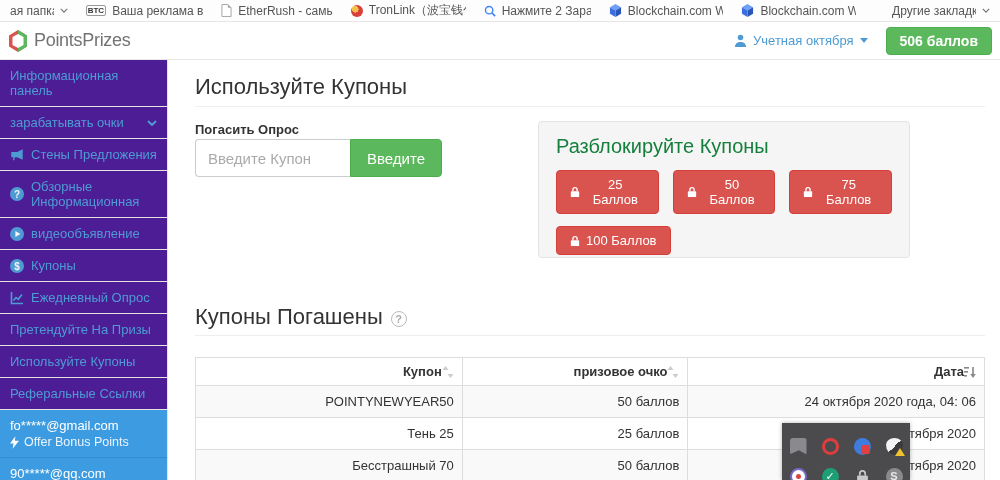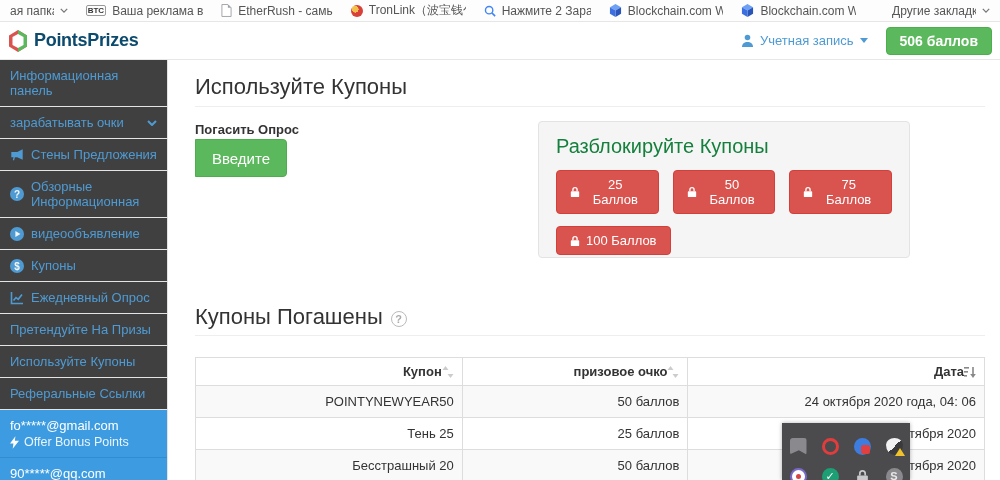--- a/index.html
+++ b/index.html
@@ -19,29 +19,29 @@
   .chev-gray { width:8px; height:5px; color:#777; flex:0 0 auto; }
   .dot-red { width:12px; height:12px; border-radius:50%; background:radial-gradient(circle at 35% 35%, #f3c14b 0 30%, #d8403a 31% 100%); flex:0 0 auto; }
   .page-ic { flex:0 0 auto; }
   .mag-ic { flex:0 0 auto; }
   .cube-ic { flex:0 0 auto; }
 
   
   .site-header { position:absolute; left:0; top:22px; width:1000px; height:38px; background:#fff;
     border-bottom:1px solid #e7e7e7; display:flex; align-items:center; padding:0 8px; }
   .brand { display:flex; align-items:center; gap:6px; cursor:pointer; }
-  .brand-name { font-size:18px; font-weight:bold; color:#0c4a6e; letter-spacing:-0.3px; }
+  .brand-name { font-size:18px; font-weight:normal; color:#737373; letter-spacing:-0.3px; }
   .header-right { margin-left:auto; display:flex; align-items:center; gap:18px; }
   .account-link { display:flex; align-items:center; gap:6px; color:#4e9bd4; font-size:13px; cursor:pointer; }
   .tri-down { width:0; height:0; border-left:4px solid transparent; border-right:4px solid transparent; border-top:5px solid #4e9bd4; }
   .points-badge { background:#5cb85c; color:#fff; font-size:14px; font-weight:bold;
     padding:5px 13px; border-radius:4px; border:1px solid #4cae4c; cursor:pointer; }
 
   
-  .sidebar { position:absolute; left:0; top:60px; width:168px; height:420px; background:#404040;
+  .sidebar { position:absolute; left:0; top:60px; width:168px; height:420px; background:#4c1d95;
     border-right:1px solid #e3e3e3; }
   .nav-item { display:flex; align-items:center; gap:7px; padding:8px 10px; min-height:32px;
     border-bottom:1px solid #e4e4e4; color:#4e9bd4; font-size:13px; line-height:15px; cursor:pointer; }
   .nav-item .ic { flex:0 0 auto; width:14px; height:14px; color:#4e9bd4; }
   .nav-item .grow { flex:1; }
   .chev-blue { width:10px; height:6px; color:#4e9bd4; flex:0 0 auto; }
 
   .notif { background:#3d9ce1; color:#fff; padding:7px 10px 6px; border-bottom:1px solid #338ccd; cursor:pointer; }
   .notif-email { font-size:13px; font-weight:normal; line-height:17px; }
   .notif-row { display:flex; align-items:center; gap:5px; font-size:12.5px; line-height:17px; color:#eaf4fd; }
@@ -173,21 +173,21 @@
           <polygon points="10,4 15.5,7 15.5,15 10,18 4.5,15 4.5,7" fill="#fff"></polygon>
         </svg>
       <span class="brand-name">PointsPrizes</span>
     </div>
     <div class="header-right">
       <div class="account-link">
         <svg width="13" height="13" viewBox="0 0 14 14" fill="#4e9bd4">
             <circle cx="7" cy="3.8" r="3"></circle>
             <path d="M1 14c0-3.3 2.7-5.4 6-5.4s6 2.1 6 5.4z"></path>
           </svg>
-        <span>Учетная запись</span>
+        <span>Учетная октября</span>
         <span class="tri-down"></span>
       </div>
       <button class="points-badge">506 баллов</button>
     </div>
   </div>
 
   <div class="sidebar">
     <div class="nav-item">
       <span class="grow">Информационная панель</span>
     </div>
@@ -255,20 +255,21 @@
 
     </div>
   </div>
 
   <div class="main">
     <h1 class="page-title">Используйте Купоны</h1>
     <div class="title-divider"></div>
 
     <div class="redeem-label">Погасить Опрос</div>
     <div class="input-group">
+      <input class="coupon-input" type="text" placeholder="Введите Купон" style="">
       <button class="redeem-btn">Введите</button>
     </div>
 
     <div class="unlock-panel">
       <h2 class="unlock-title">Разблокируйте Купоны</h2>
       <div class="unlock-row">
         <button class="lock-btn">
           <svg class="lock-ic" viewBox="0 0 12 14">
               <path d="M3.5 6V4.3a2.5 2.5 0 015 0V6" stroke="currentColor" stroke-width="1.6" fill="none"></path>
               <rect x="1" y="6" width="10" height="7" rx="1" fill="currentColor"></rect>
@@ -347,21 +348,21 @@
           <td>POINTYNEWYEAR50</td>
           <td>50 баллов</td>
           <td>24 октября 2020 года, 04: 06</td>
         </tr>
         <tr>
           <td>Тень 25</td>
           <td>25 баллов</td>
           <td>24 октября 2020</td>
         </tr>
         <tr>
-          <td>Бесстрашный 20</td>
+          <td>Бесстрашный 70</td>
           <td>50 баллов</td>
           <td>24 октября 2020</td>
         </tr>
       </tbody>
     </table>
   </div>
 
   <div class="tray-popup">
     <span class="tray-ic ti-ribbon"></span>
     <span class="tray-ic ti-opera"></span>

